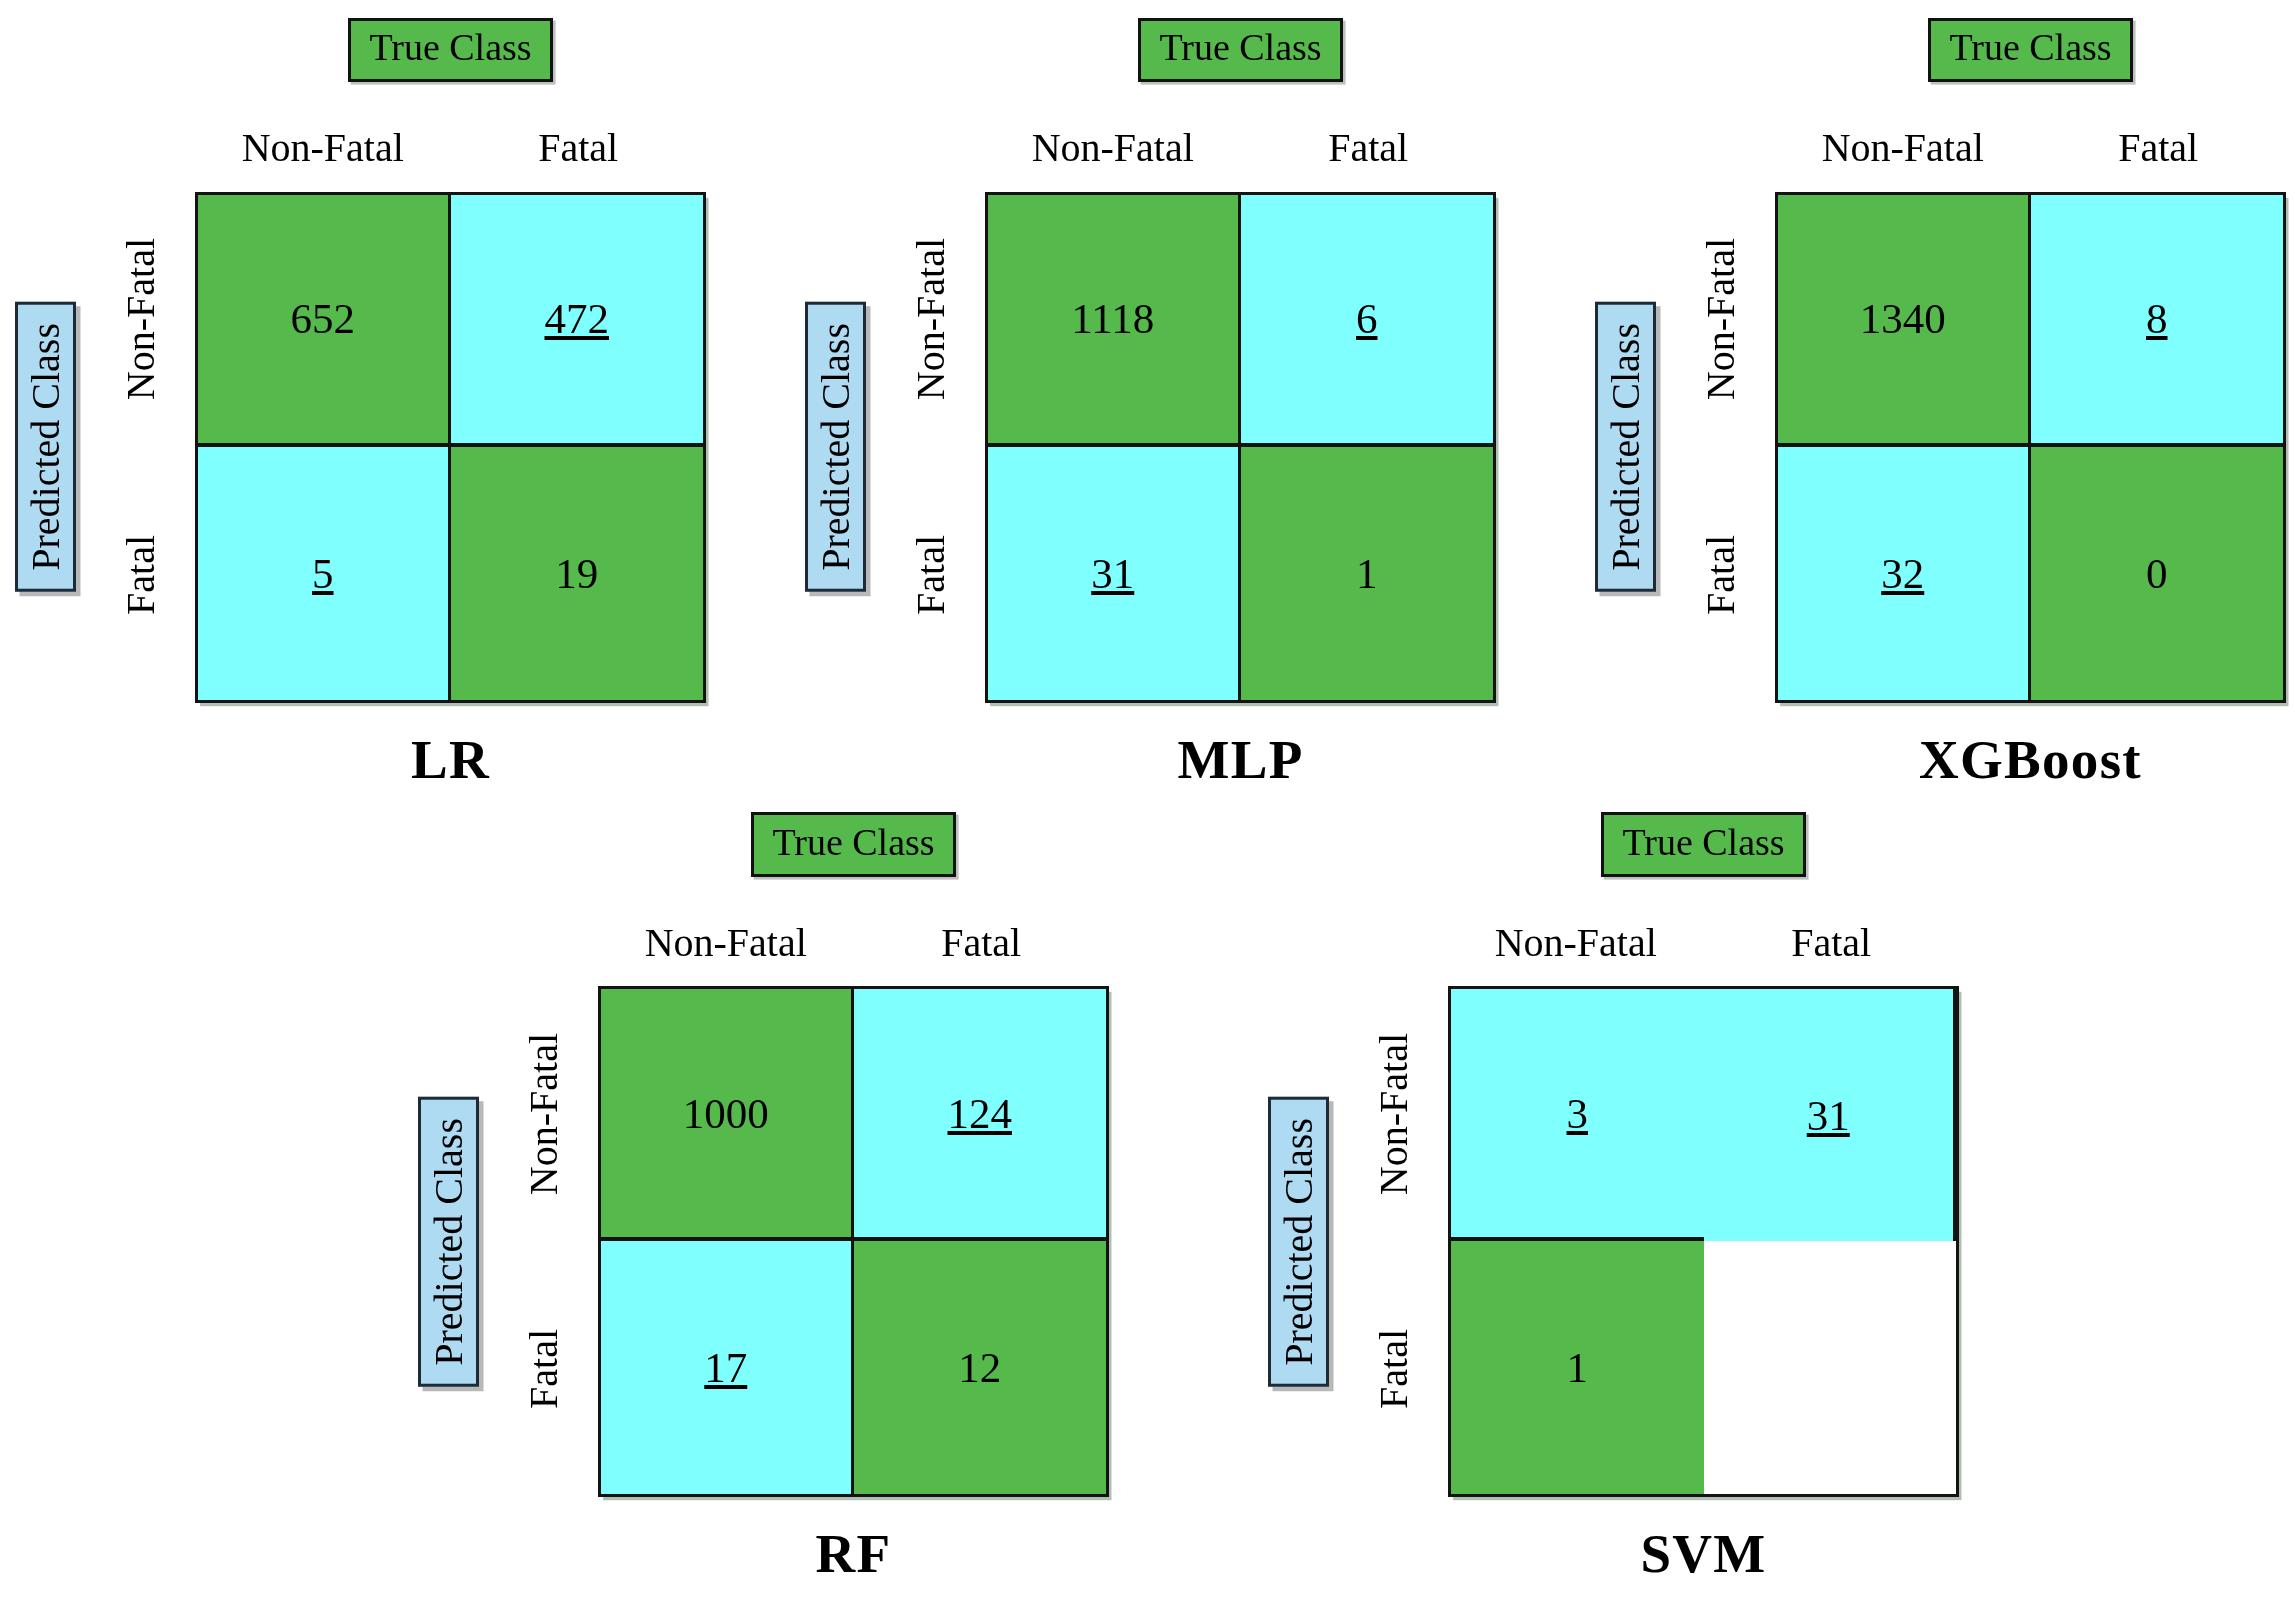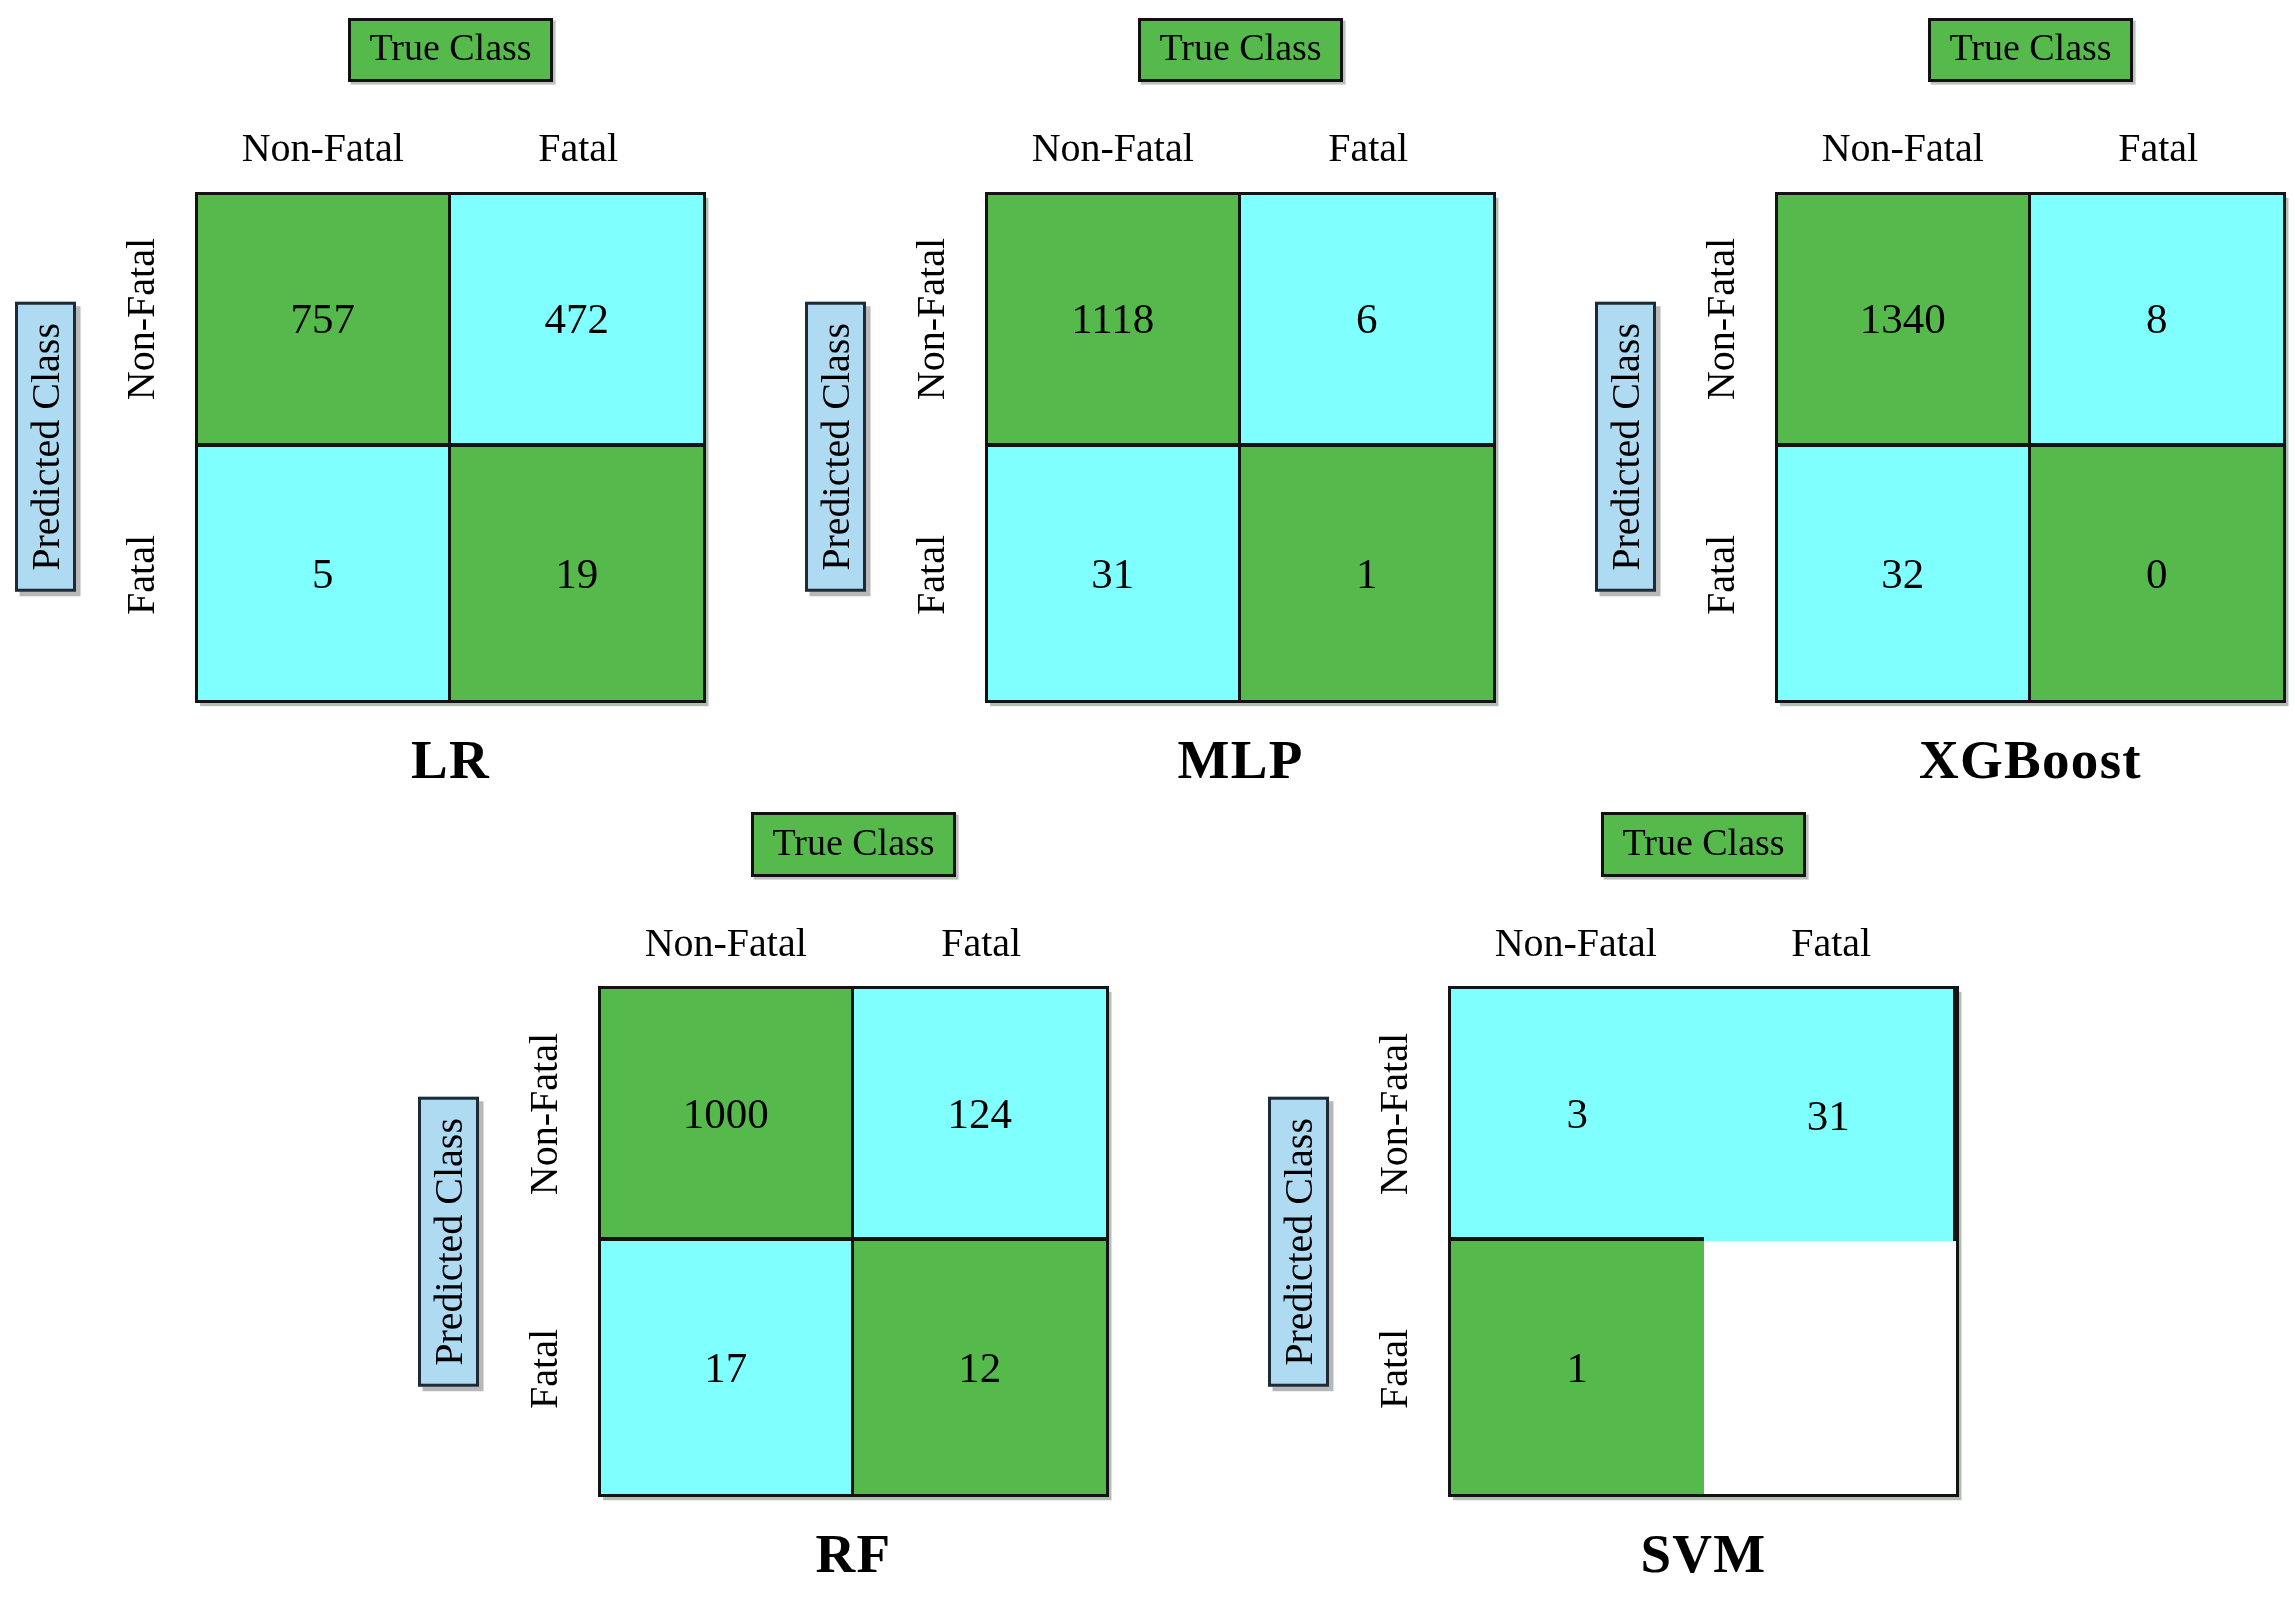--- a/index.html
+++ b/index.html
@@ -64,21 +64,21 @@
     display:grid;
     grid-template-columns:1fr 1fr;
     grid-template-rows:1fr 1fr;
     border:3.8px solid var(--line);
     box-shadow:3.8px 4.5px 0 -1.3px rgba(0,40,0,0.30);
   }
   .cell{display:flex;align-items:center;justify-content:center;font-size:43px;}
   .cell.c0{border-right:3.8px solid var(--line);}
   .cell.r0{border-bottom:4.5px solid var(--line);}
   .cell.green{background:var(--green);}
-  .cell.cyan{background:var(--cyan);}
+  .cell.cyan{background:var(--cyan);text-decoration:underline;}
   .title{grid-area:title;display:flex;align-items:flex-end;justify-content:center;font-size:55px;letter-spacing:1.3px;font-weight:bold;}
 </style>
 </head>
 <body>
 
 <div class="page">
 
   <div class="row row-top">
 
     <section class="panel">
@@ -94,21 +94,21 @@
         </div>
       <div class="row-labels">
         <div class="rl">
             <span>Non-Fatal</span>
           </div>
         <div class="rl">
             <span>Fatal</span>
           </div>
       </div>
       <div class="matrix">
-        <div class="cell green r0 c0">757</div>
+        <div class="cell green r0 c0">652</div>
         <div class="cell cyan r0">472</div>
         <div class="cell cyan c0">5</div>
         <div class="cell green">19</div>
       </div>
       <div class="title">LR</div>
     </section>
 
     <section class="panel">
       <div class="tc-cell">
           <div class="tc-box">True Class</div>

